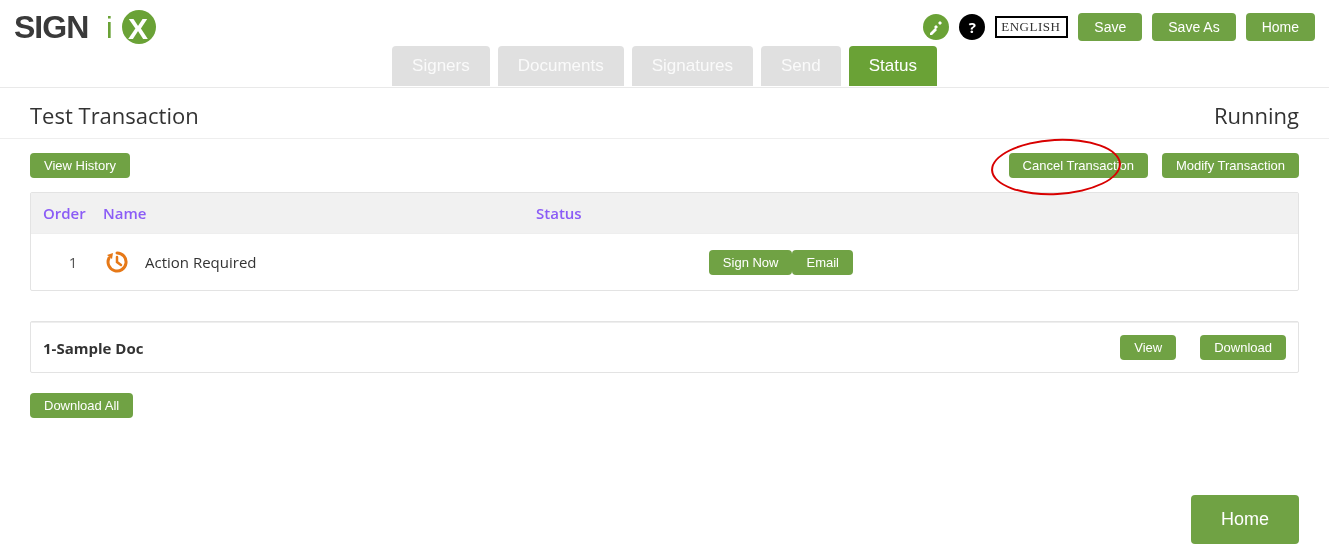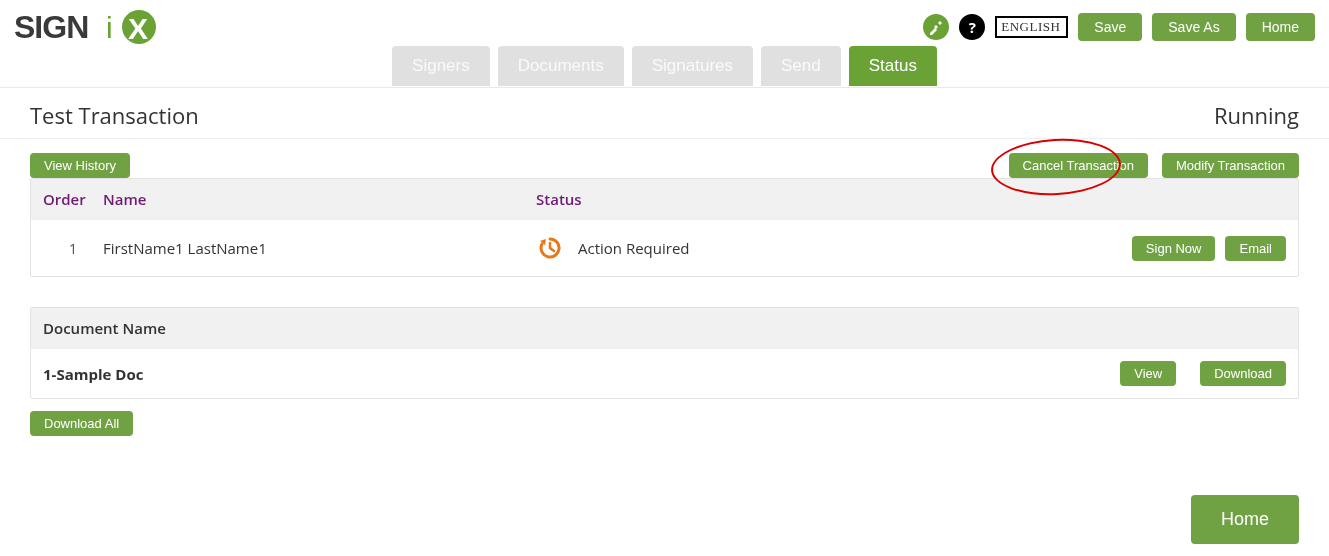--- a/index.html
+++ b/index.html
@@ -81,64 +81,64 @@
     display: flex;
     justify-content: space-between;
     padding: 12px 30px 8px 30px;
     font-size: 22px;
     color: #333;
     border-bottom: 1px solid #eee;
   }
   .action-row {
     display: flex;
     justify-content: space-between;
-    padding: 14px 30px 0 30px;
+    padding: 14px 30px 14px 30px;
   }
   .right-buttons { display: flex; gap: 14px; position: relative; justify-content: flex-end; }
   .circle-annotation {
     position: absolute;
     border: 2.5px solid #d80000;
     border-radius: 50%;
     width: 130px;
     height: 56px;
     left: -18px;
     top: -14px;
     pointer-events: none;
     transform: rotate(-3deg);
   }
   .panel { margin: 0 30px; border: 1px solid #e3e3e3; border-radius: 2px; }
   .panel-head {
     background: #f1f1f1;
     display: flex;
     padding: 10px 12px;
     font-weight: 600;
     font-size: 15px;
-    color: #701a75;
+    color: #8b5cf6;
   }
   .col-order { width: 60px; }
   .col-name  { flex: 1; }
   .col-status{ width: 560px; display:flex; align-items:center; }
-  .col-actions{ width: 190px; display:flex; justify-content:flex-end; gap:10px; }
+  .col-actions{ width: 190px; display:flex; justify-content:flex-end; }
   .panel-row {
     display: flex;
     padding: 14px 12px;
     align-items: center;
     font-size: 15px;
     border-top: 1px solid #eee;
   }
   .panel-row .col-order { text-align: center; color:#555;}
   .status-icon {
     width: 28px; height: 28px; margin-right: 14px;
     display:inline-flex; align-items:center; justify-content:center;
   }
   .doc-panel { margin-top: 30px; }
   .doc-head { background:#f1f1f1; padding:10px 12px; font-weight:600; font-size:15px;}
   .doc-row { display:flex; padding:12px 12px; align-items:center; border-top:1px solid #eee;}
   .doc-name{ flex:1; font-size:15px;font-weight:bold;}
-  .dl-all { margin: 12px 0 0 30px; }
+  .dl-all { margin: 20px 0 0 30px; }
   .footer-home {
     position: absolute;
     right: 30px;
     bottom: 12px;
   }
   .footer-home .btn { padding: 14px 30px; font-size: 18px; }
 </style>
 </head>
 <body>
 
@@ -200,41 +200,39 @@
 
 <div class="panel">
   <div class="panel-head">
     <div class="col-order">Order</div>
     <div class="col-name">Name</div>
     <div class="col-status">Status</div>
     <div class="col-actions"></div>
   </div>
   <div class="panel-row">
     <div class="col-order">1</div>
-    <div class="col-name">FirstName1 LastName1</div>
     <div class="col-status">
       <span class="status-icon">
         <svg width="26" height="26" viewBox="0 0 26 26">
           <path fill="none" stroke="#e67817" stroke-width="3" d="M13 4 a9 9 0 1 1 -8 5" stroke-linecap="round"></path>
           <path fill="#e67817" d="M3 6 l6 -2 -1 6 z"></path>
           <path fill="none" stroke="#e67817" stroke-width="2.5" stroke-linecap="round" d="M13 8 v5 l4 3"></path>
         </svg>
       </span>
       <span>Action Required</span>
     </div>
     <div class="col-actions">
       <button class="btn btn-sm">Sign Now</button>
       <button class="btn btn-sm">Email</button>
     </div>
   </div>
 </div>
 
 
 <div class="panel doc-panel">
-  <div class="doc-head">Document Name</div>
   <div class="doc-row">
     <div class="doc-name">1-Sample Doc</div>
     <div style="display:flex; gap:24px;">
       <button class="btn btn-sm">View</button>
       <button class="btn btn-sm">Download</button>
     </div>
   </div>
 </div>
 
 <button class="btn btn-sm dl-all">Download All</button>

